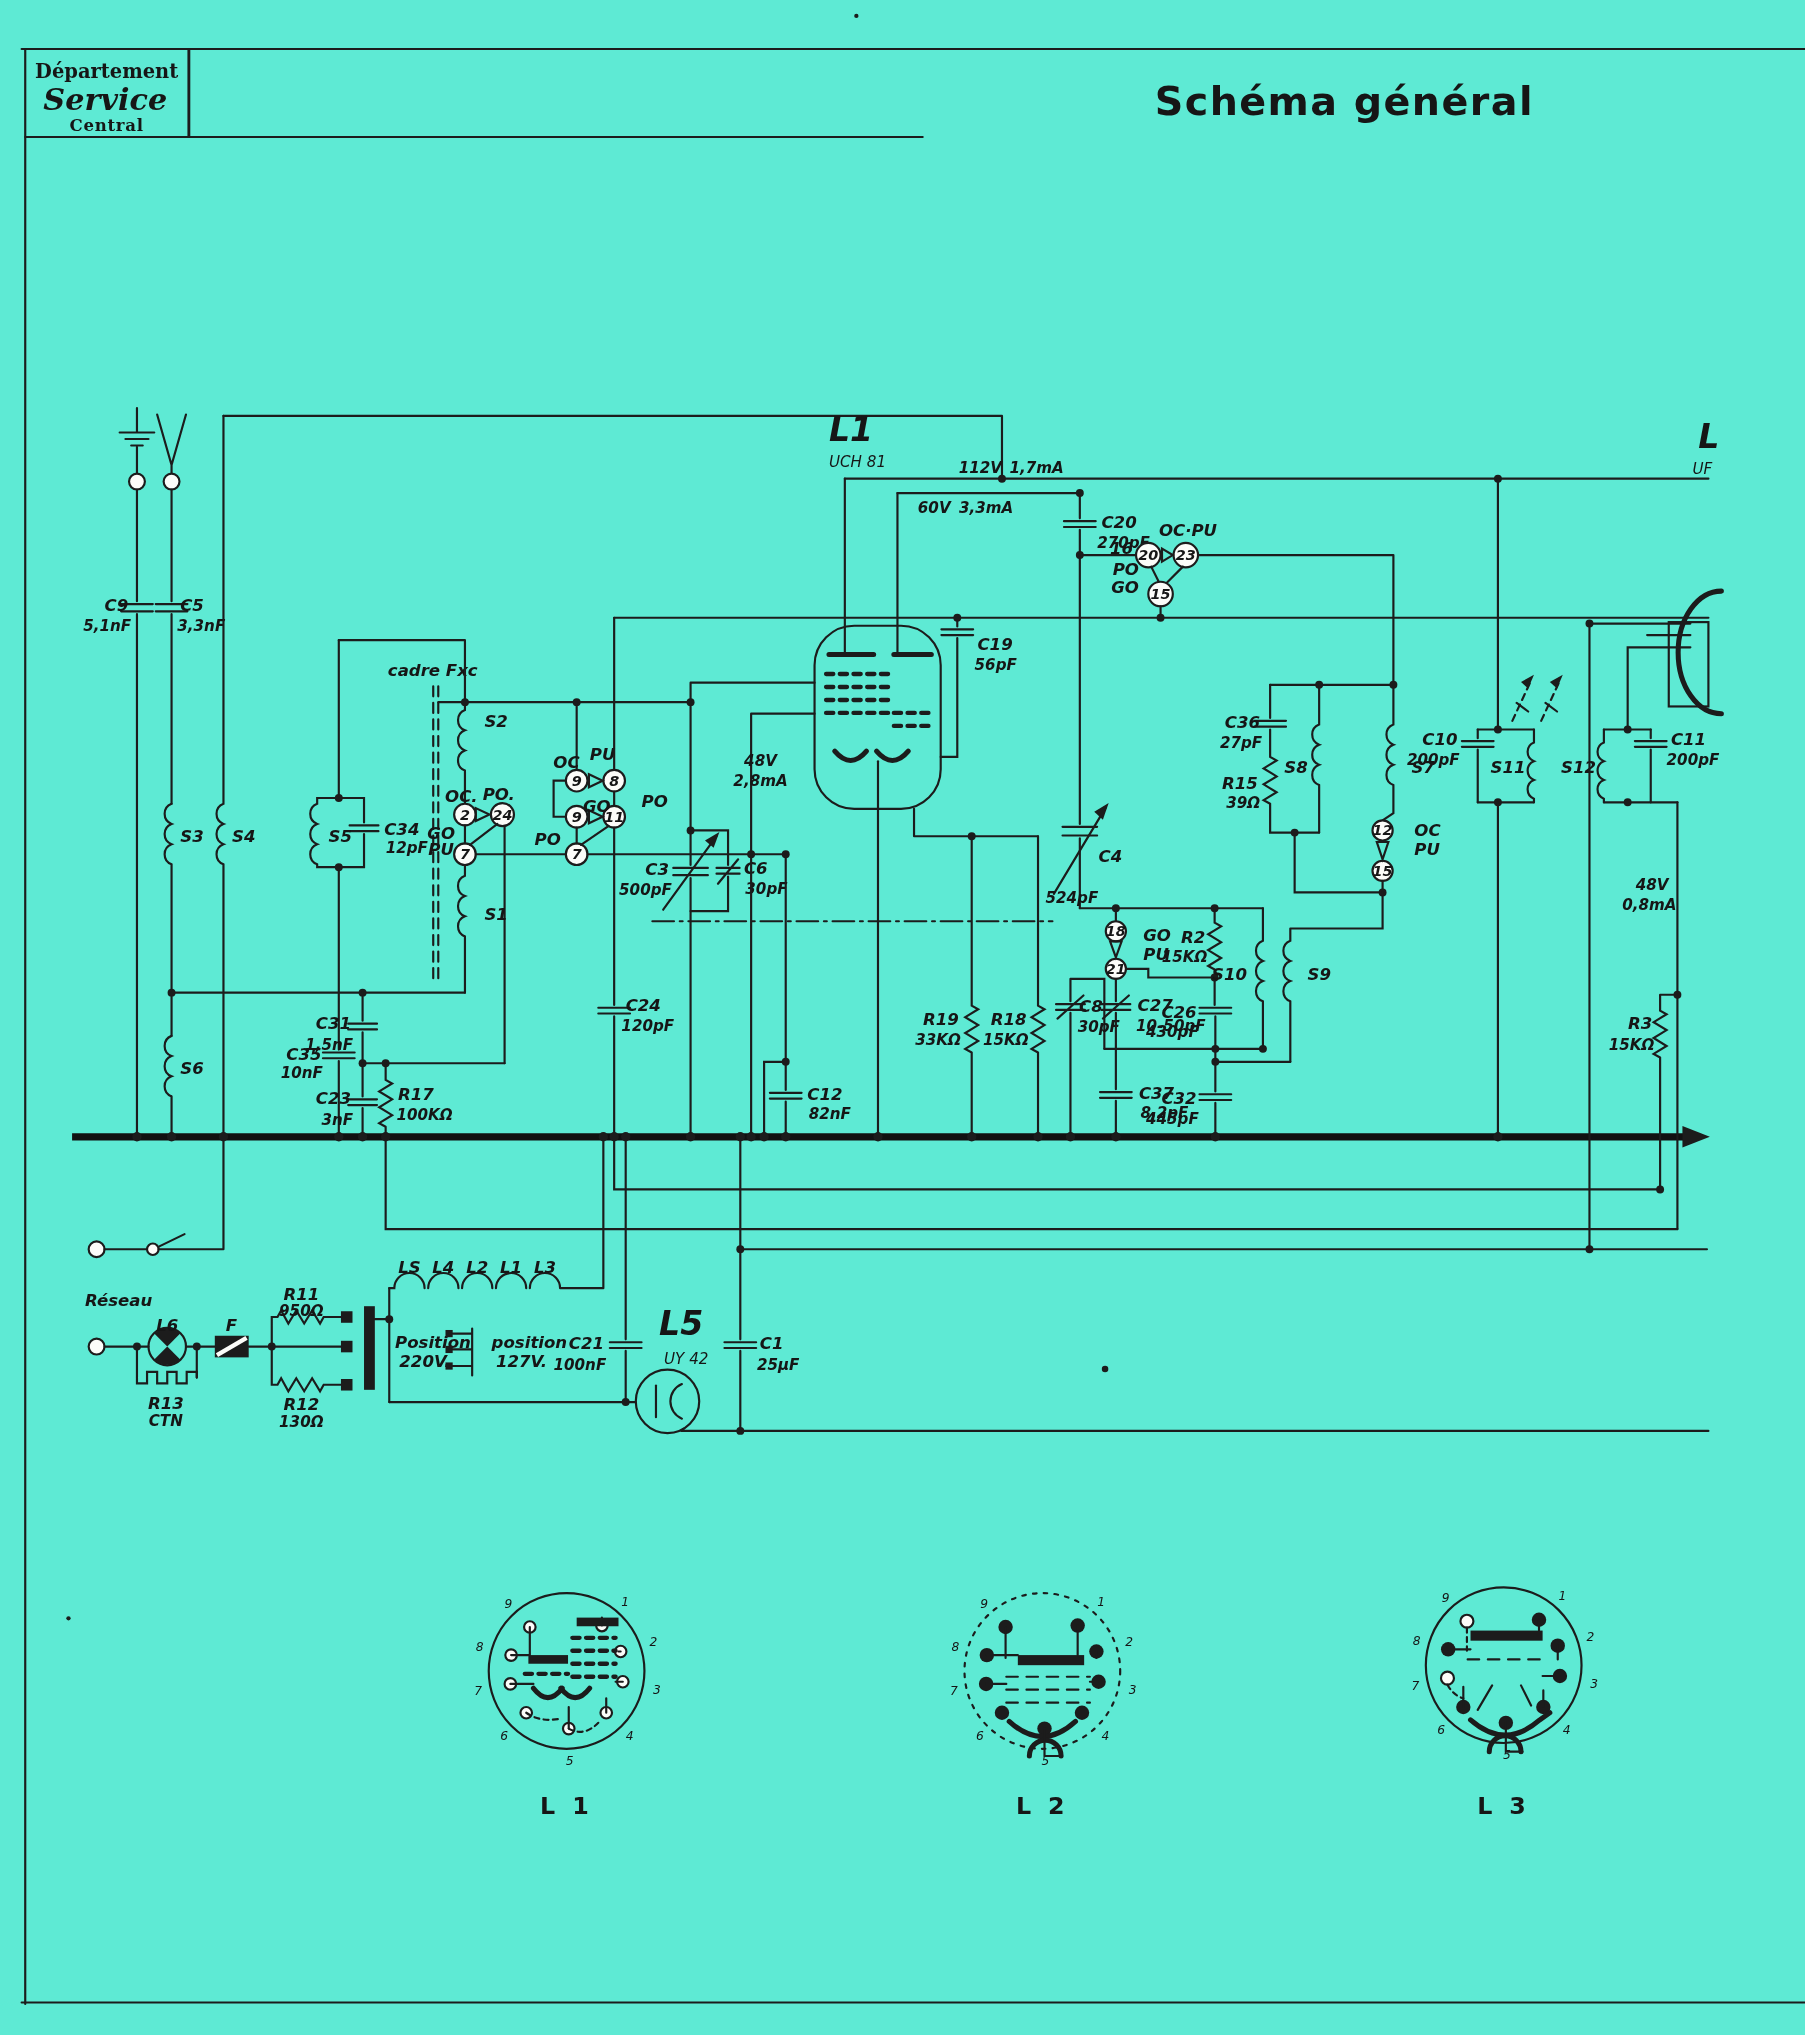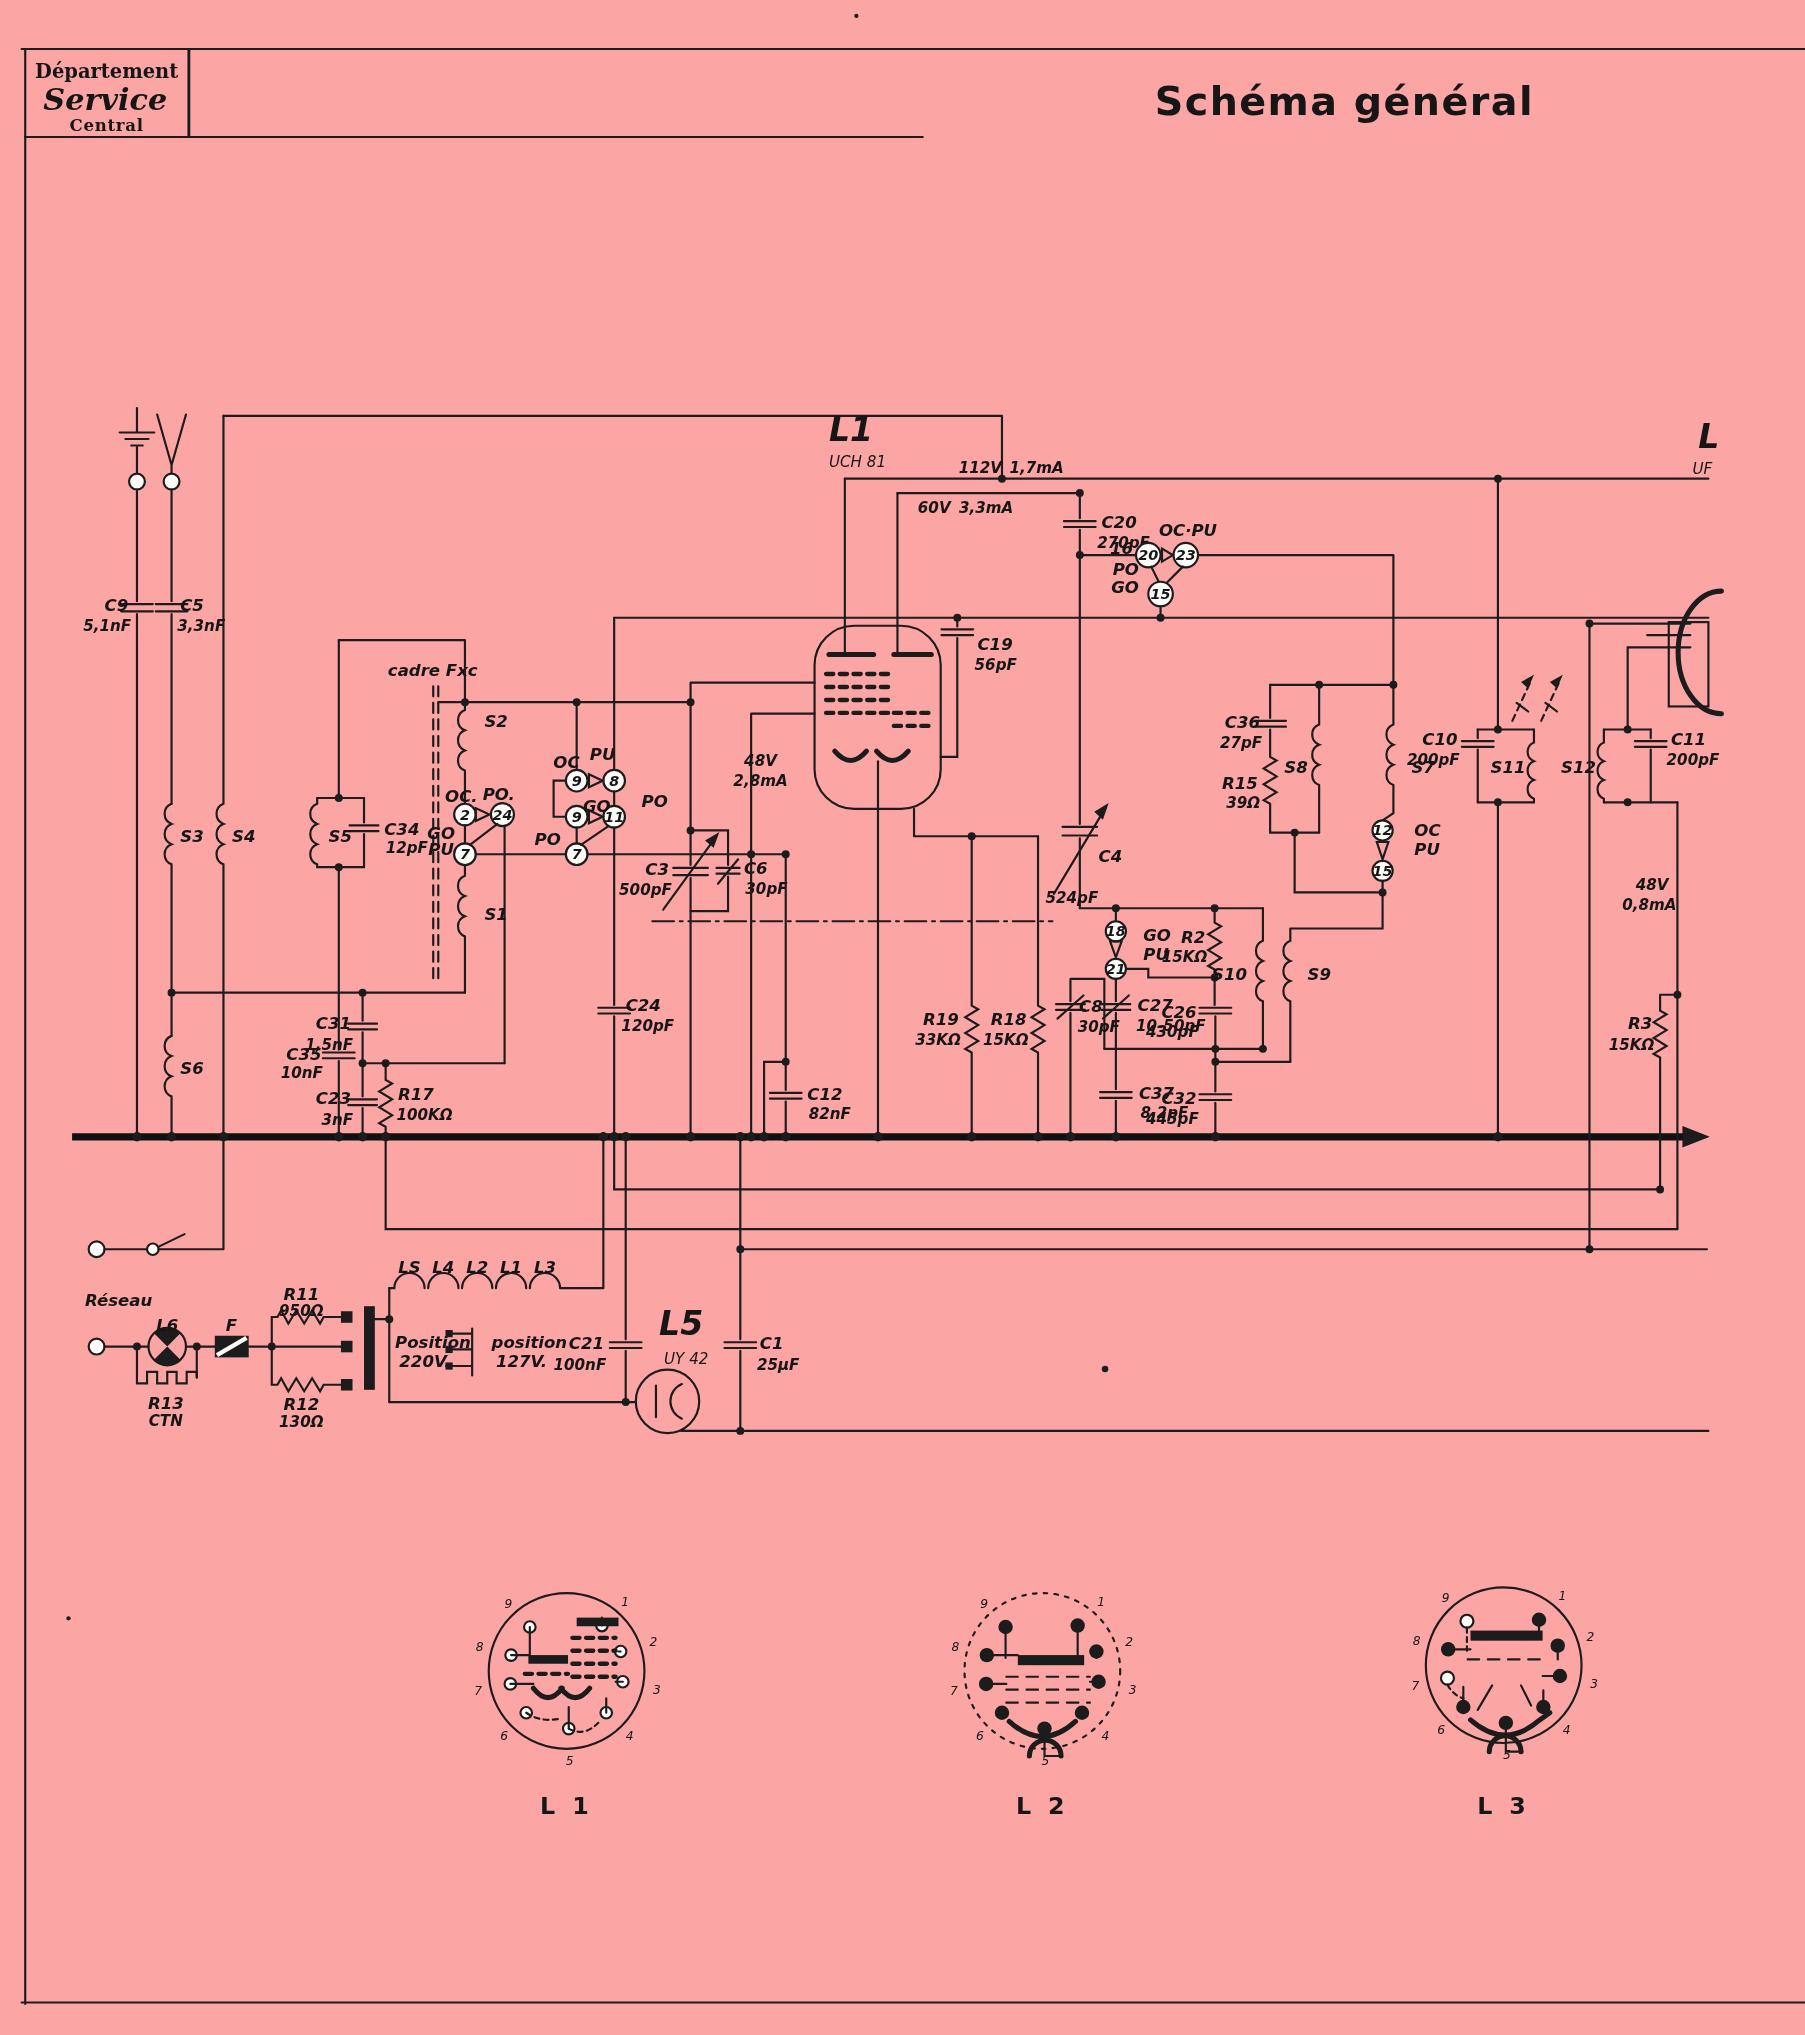--- a/index.html
+++ b/index.html
@@ -1,16 +1,16 @@
 <!DOCTYPE html>
 <html style="font-size:11.5px"><head>
 <meta charset="utf-8">
 <style>
   html,body{margin:0;padding:0;background:#e8e8e4;}
-  .page{position:relative;width:1805px;height:2035px;background:#fca5a5;overflow:hidden;}
+  .page{position:relative;width:1805px;height:2035px;background:#5eead4;overflow:hidden;}
   svg{position:absolute;inset:0;}
   .w{stroke:#1c1c1c;fill:none;stroke-width:3;stroke-linecap:round;}
   .w2{stroke:#1c1c1c;fill:none;stroke-width:4;}
   .thick{stroke-width:7;}
   .bus{stroke:#111;stroke-width:10;fill:none;}
   .dot{fill:#1c1c1c;stroke:none;}
   .blk{fill:#1c1c1c;stroke:none;}
   .dash{stroke-dasharray:14 9;}
   .gdash{stroke-dasharray:10 9;stroke-width:6;}
   .ddot{stroke-dasharray:30 8 4 8;}

